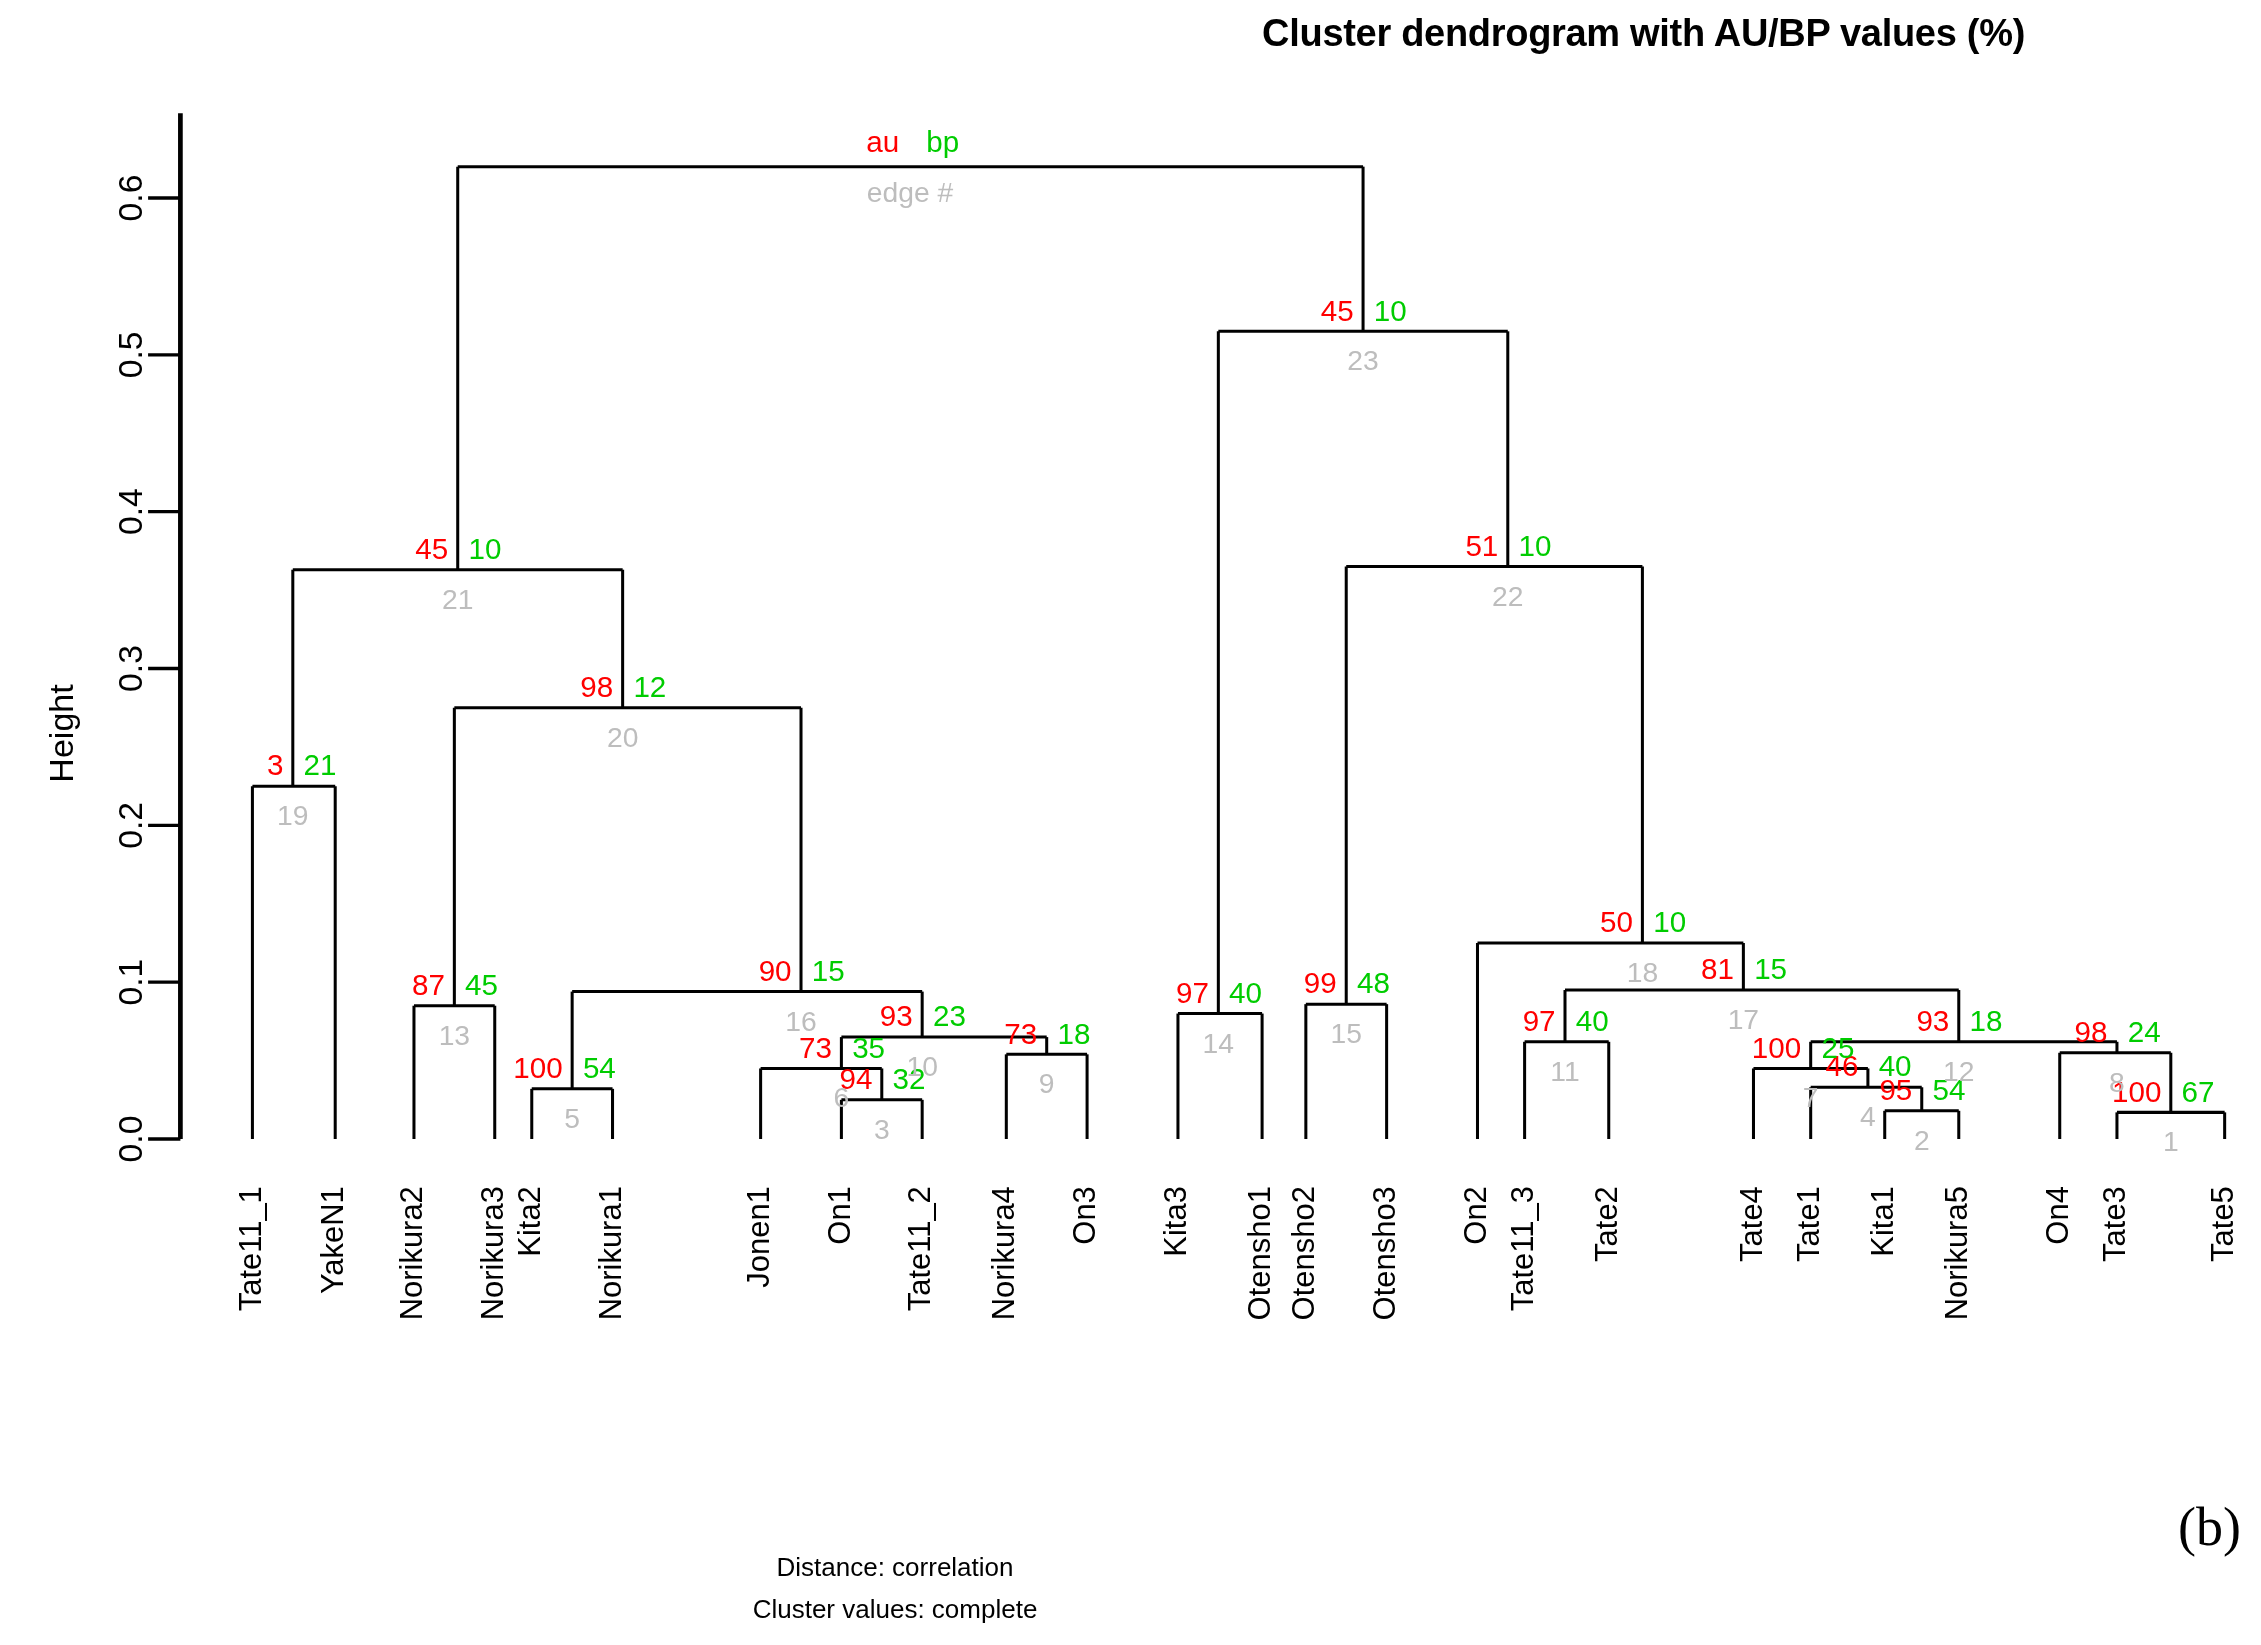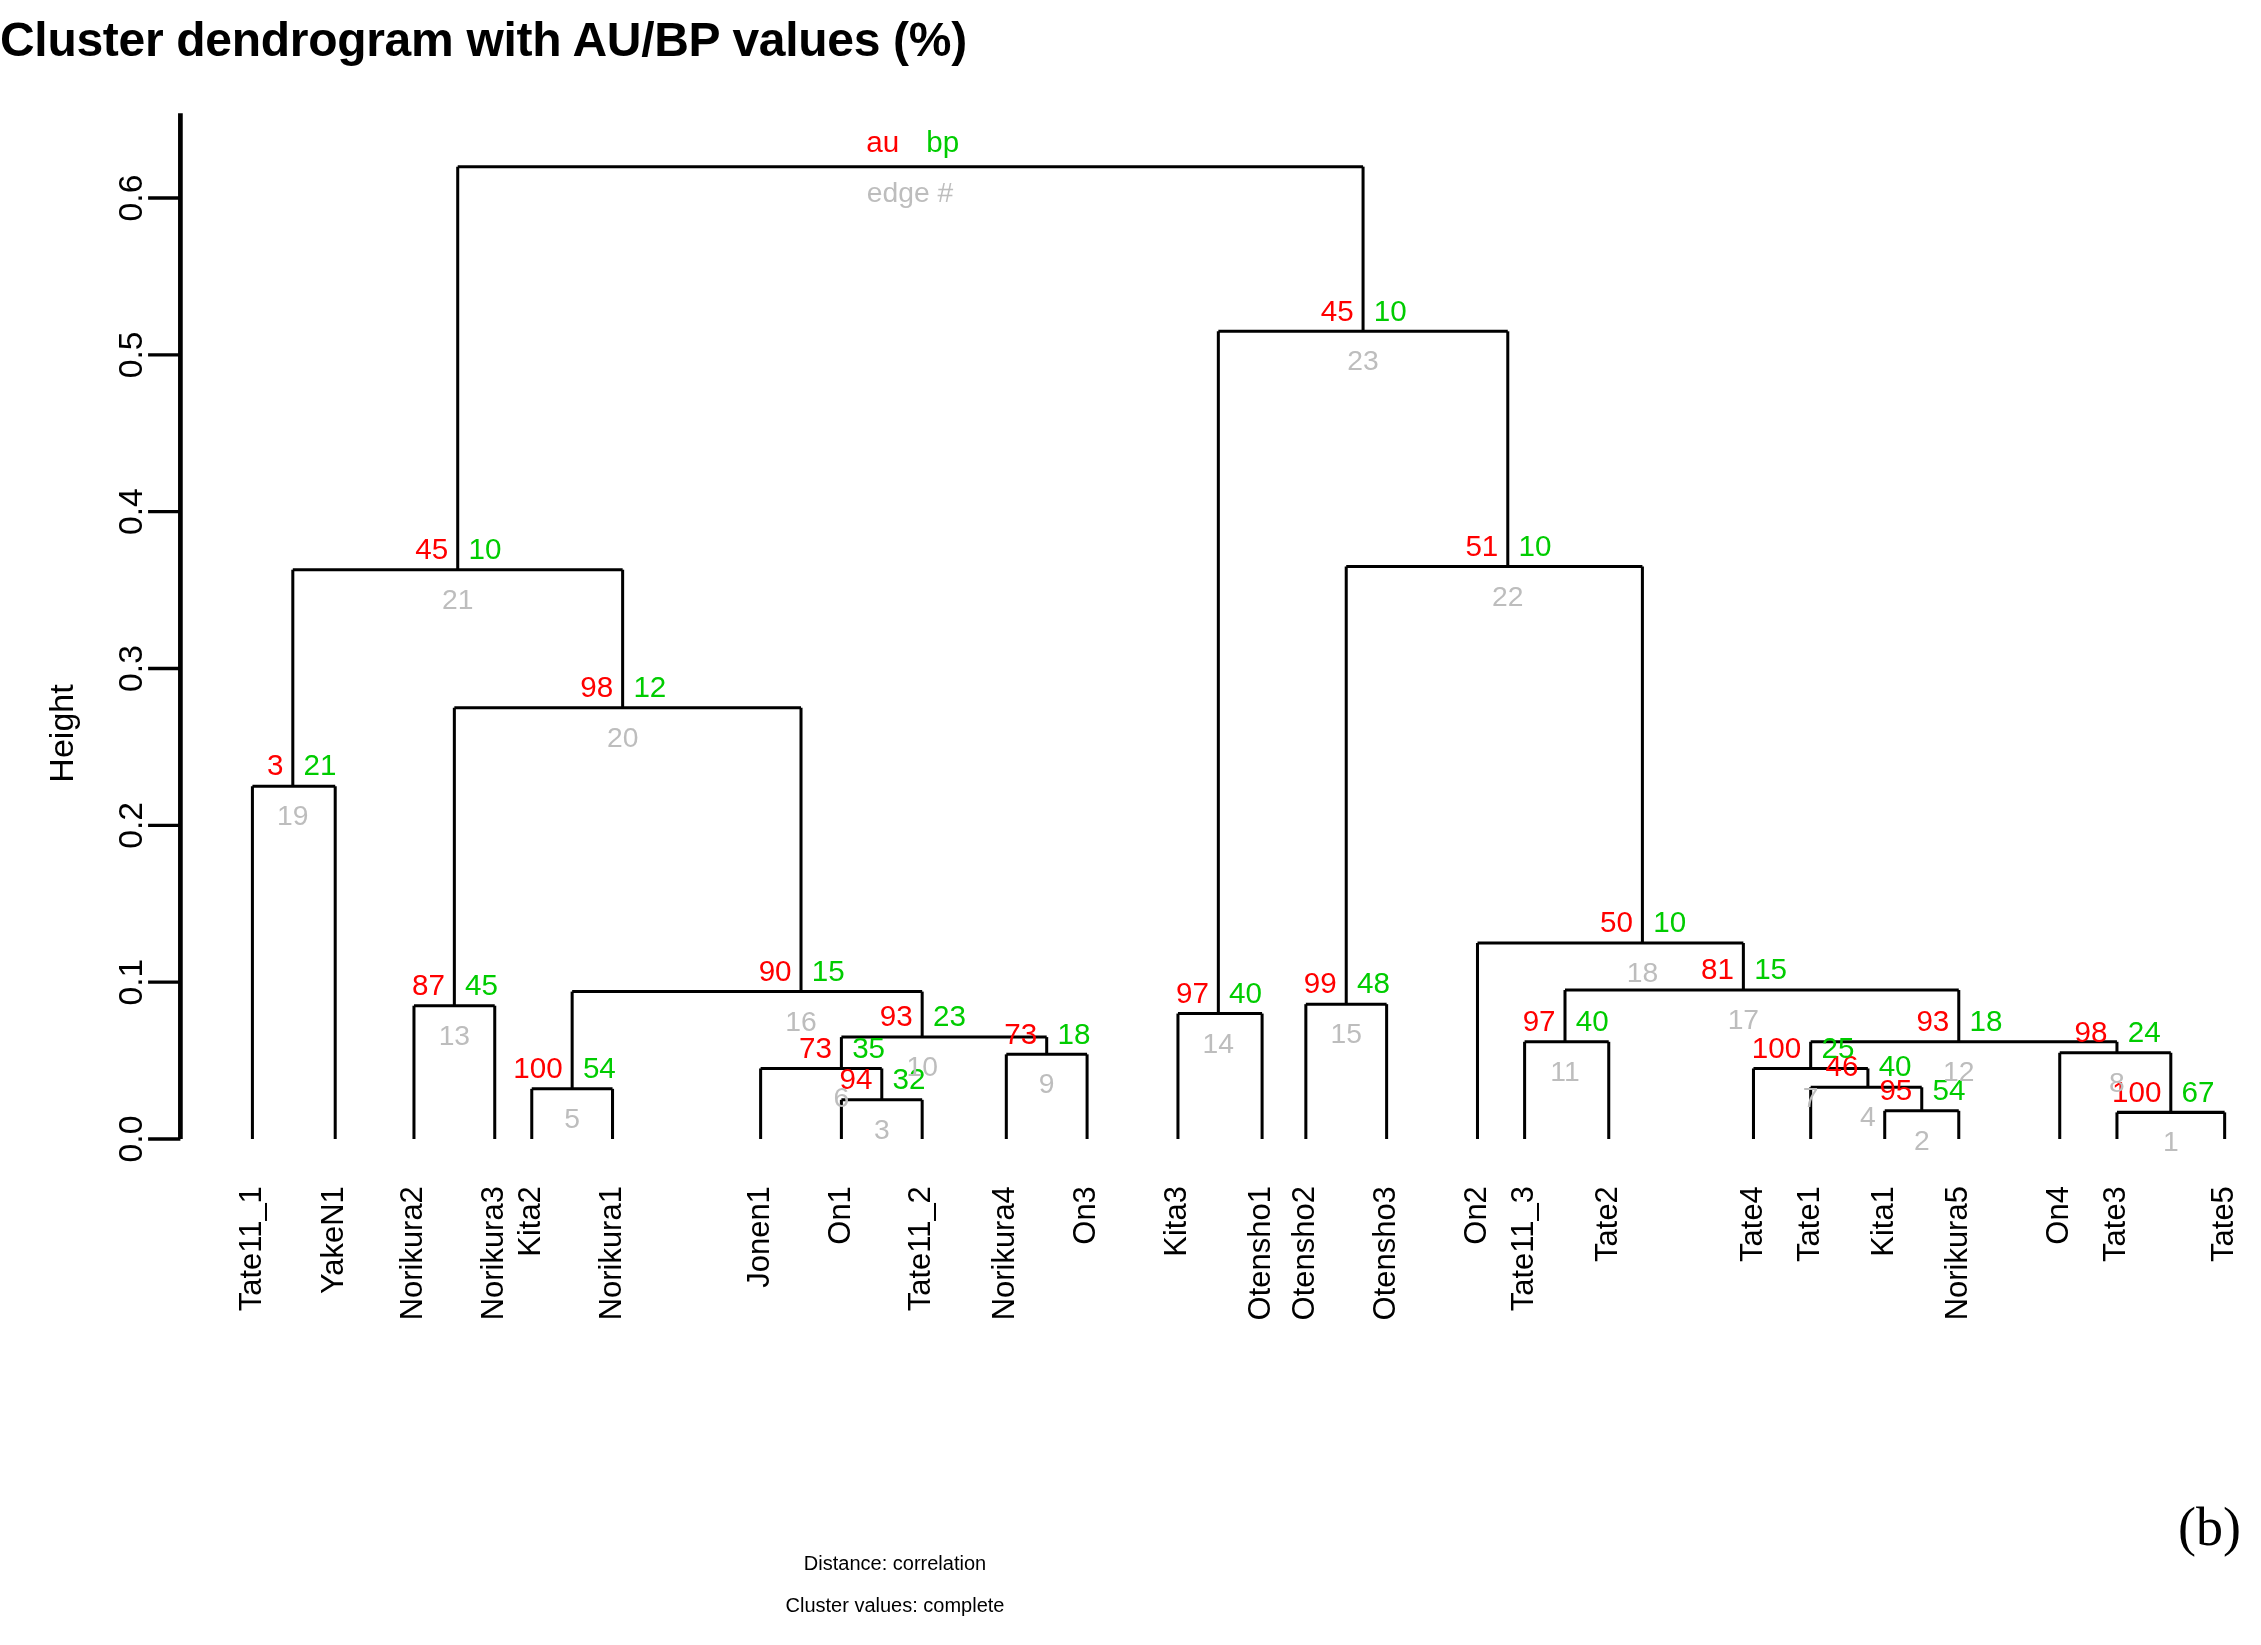--- a/index.html
+++ b/index.html
@@ -1,30 +1,30 @@
 <!DOCTYPE html>
 <html style="font-size:10.8px"><head>
 <meta charset="utf-8">
 <style>
   html,body{margin:0;padding:0;background:#ffffff;}
   body{width:2261px;height:1646px;font-family:"Liberation Sans",sans-serif;position:relative;overflow:hidden;}
   #stage{position:relative;width:2261px;height:1646px;background:#fff;}
   .title{
-    position:absolute;left:0;top:0;width:2025px;text-align:left;
-    font-size:48px;font-weight:bold;color:#000;letter-spacing:-0.3px;
+    position:absolute;left:0;top:0;width:2025px;text-align:right;
+    font-size:38px;font-weight:bold;color:#000;letter-spacing:-0.3px;
     font-family:"Liberation Sans",sans-serif;
   }
   .ylab{
     position:absolute;left:-40px;top:714px;width:202px;text-align:center;
     font-size:34px;color:#000;transform:rotate(-90deg);transform-origin:center center;
     font-family:"Liberation Sans",sans-serif;
   }
   .footer{
     position:absolute;left:0;width:1790px;text-align:center;
-    font-size:20px;color:#000;font-family:"Liberation Sans",sans-serif;
+    font-size:26px;color:#000;font-family:"Liberation Sans",sans-serif;
   }
   .panel-tag{
     position:absolute;right:20px;bottom:88px;font-size:54px;color:#000;
     font-family:"Liberation Serif",serif;
   }
   svg{position:absolute;left:0;top:0;}
   text{font-family:"Liberation Sans",sans-serif;}
   .tick-label{font-size:50px;fill:#000;}
   .leaf-label{font-size:46px;fill:#000;}
   .au{font-size:44px;fill:#ff0000;}

